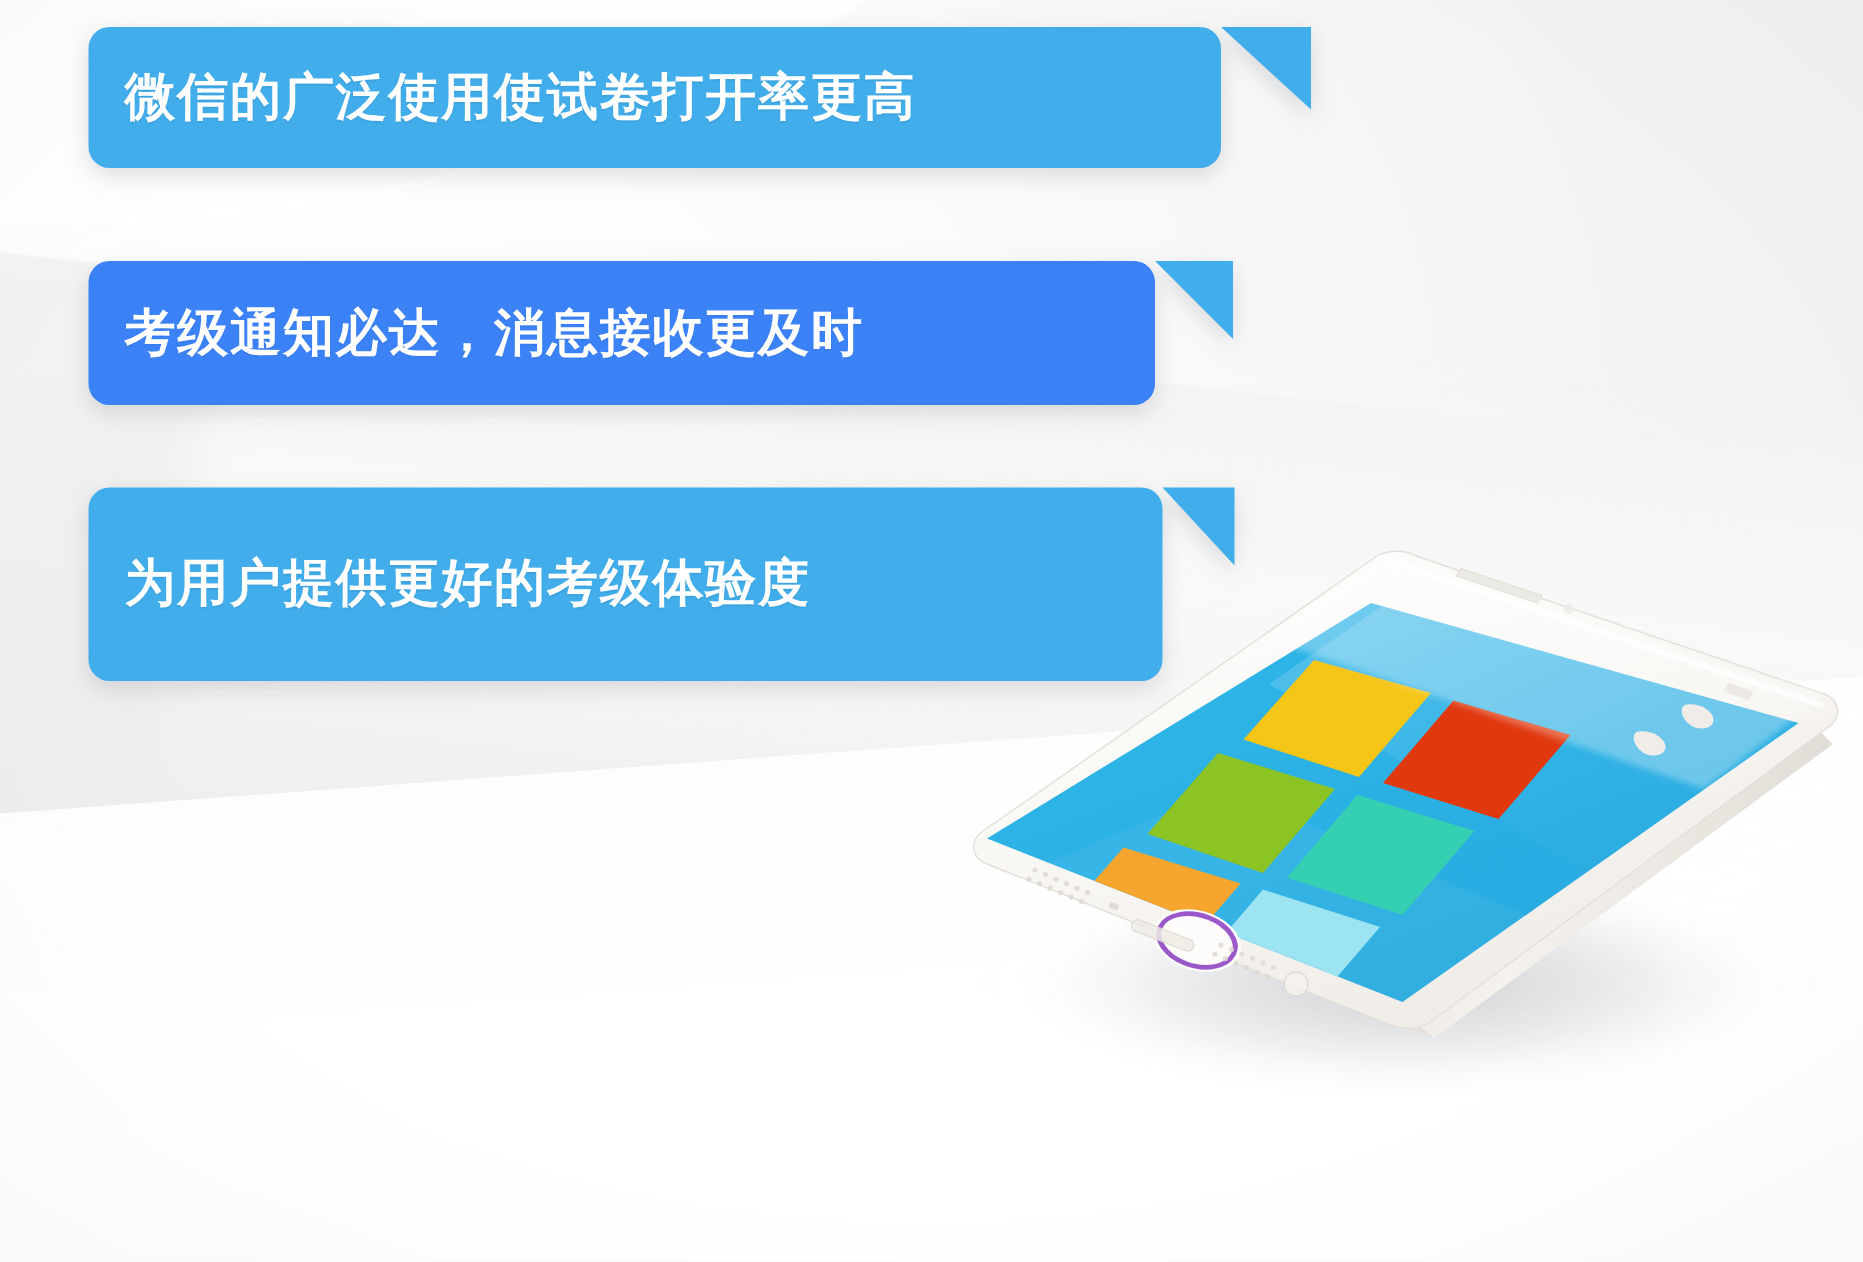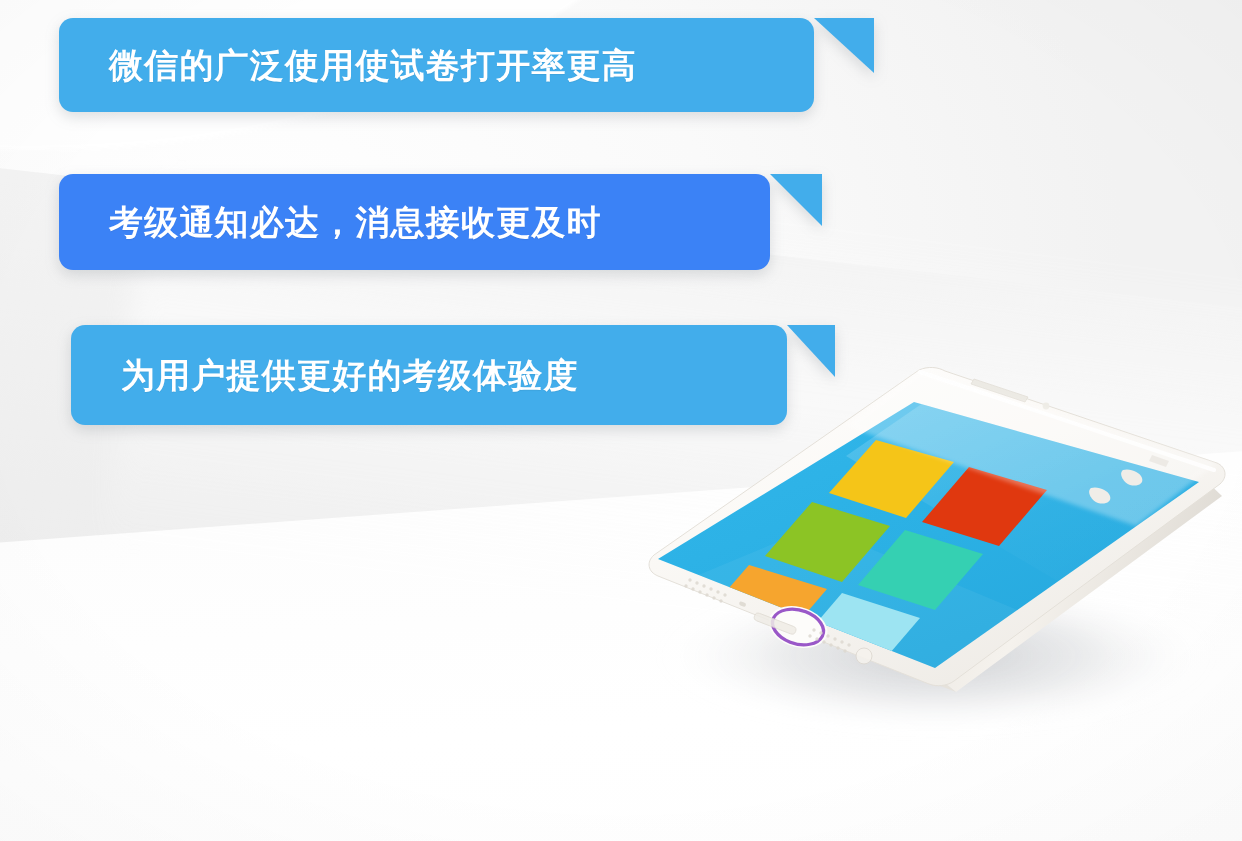--- a/index.html
+++ b/index.html
@@ -91,21 +91,21 @@
     display: flex;
     align-items: center;
   }
   .bubble-body {
     position: relative;
     height: 100%;
     box-sizing: border-box;
     border-radius: 14px;
     display: flex;
     align-items: center;
-    padding-left: 50px;
+    padding-left: 24px;
     filter: drop-shadow(0 5px 7px rgba(90,100,110,.20));
   }
   .bubble-text {
     color: #ffffff;
     font-size: 34px;
     font-weight: 600;
     letter-spacing: 1.2px;
     white-space: nowrap;
     line-height: 1;
     text-shadow: 0 1px 1px rgba(0,0,0,.06);
@@ -127,21 +127,21 @@
     border-left: 60px solid transparent;
   }
   
   #bubble-2 { left: 59px;  top: 174px; height: 96px; }
   #bubble-2 .bubble-body { width: 711px; }
   #bubble-2 .bubble-tail {
     border-top: 52px solid transparent;
     border-left: 52px solid transparent;
   }
   
-  #bubble-3 { left: 71px;  top: 325px; height: 100px; }
+  #bubble-3 { left: 59px;  top: 325px; height: 129px; font-family: Liberation Serif, serif; }
   #bubble-3 .bubble-body { width: 716px; }
   #bubble-3 .bubble-tail {
     border-top: 52px solid transparent;
     border-left: 48px solid transparent;
   }
 
   
   #phone-wrap {
     position: absolute;
     left: 636px;

